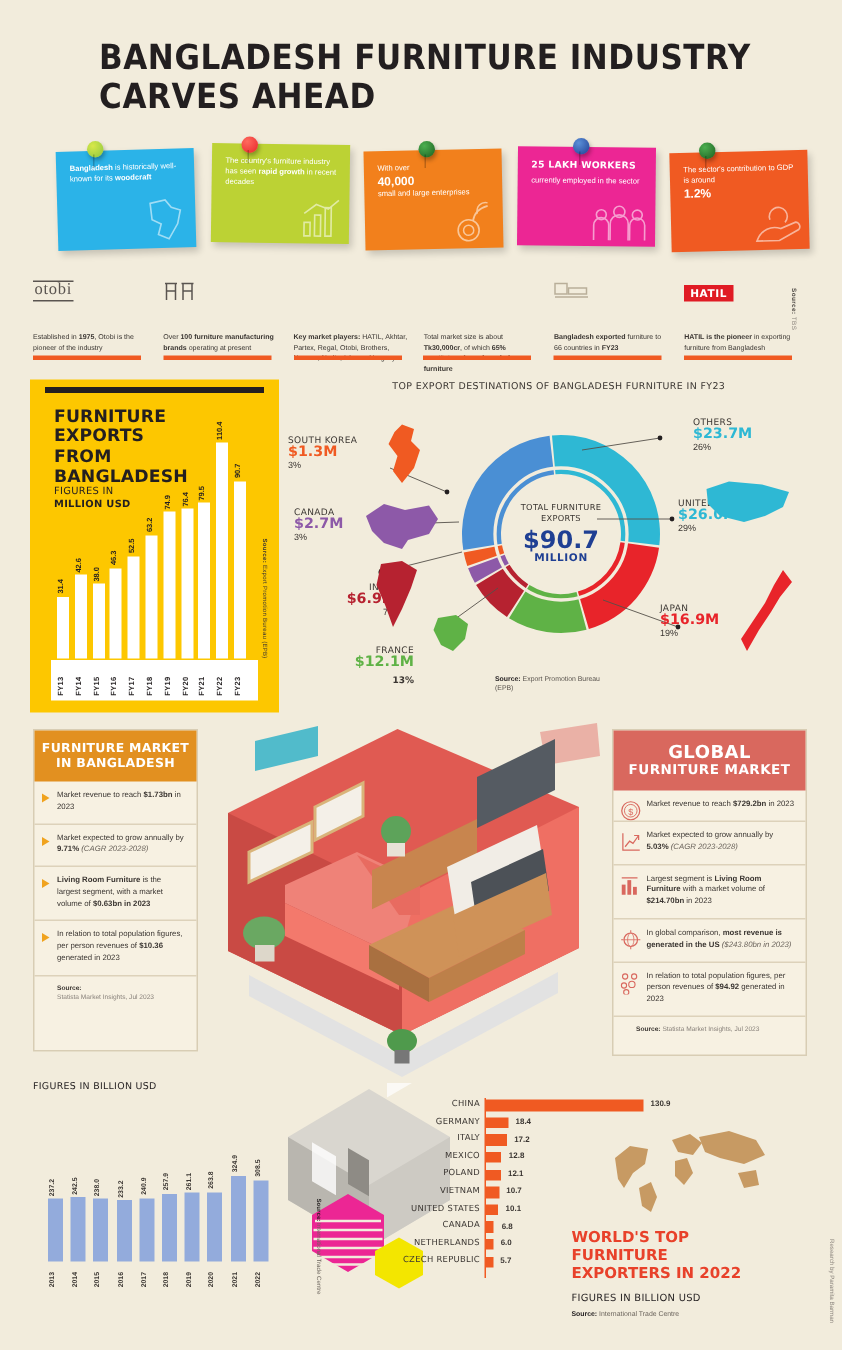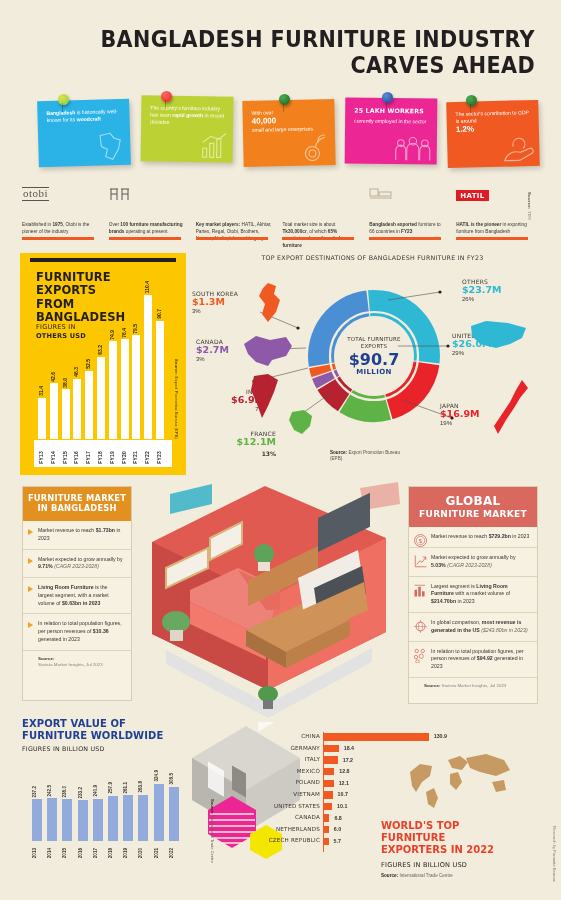--- a/index.html
+++ b/index.html
@@ -7,21 +7,21 @@
     width: 561px; height: 900px;
     background: #f2ecdc;
     font-family: "Liberation Sans", sans-serif;
     color: #231f20;
     overflow: hidden;
     position: relative;
   }
   .page { position: relative; width: 561px; height: 900px; }
 
   
-  .title-wrap { text-align: right; padding-top: 26px; padding-left: 40px; }
+  .title-wrap { text-align: left; padding-top: 26px; padding-left: 40px; }
   .title-line {
     font-family: "DejaVu Sans", sans-serif;
     font-weight: bold;
     font-size: 23px;
     letter-spacing: 0.4px;
     line-height: 1.14;
     color: #231f20;
     transform: scaleX(0.9);
   }
 
@@ -298,21 +298,21 @@
     <div class="topbar"></div>
     <h3>
       
       <span>FURNITURE</span><br>
       <span>EXPORTS</span><br>
       <span>FROM</span><br>
       <span>BANGLADESH</span>
     </h3>
     <div class="sub">
       <span>FIGURES IN</span><br>
-      <b>OTHERS USD</b>
+      <b>MILLION USD</b>
     </div>
     <div class="ysrc">
       <b>Source:</b>&nbsp;<span>Export Promotion Bureau (EPB)</span>
     </div>
     <div class="ybars" id="ybars">
       <div class="yaxis"></div>
     <div class="ybar-col" style="left: 4px; height: 40.9565px;">
           <div class="ybar" style="height: 40.9565px;"></div>
           <div class="ybar-val" style="bottom: 42.9565px;">31.4</div>
         </div>
@@ -602,24 +602,20 @@
       </svg>
       <span>In relation to total population figures, per person revenues of <b>$94.92</b> generated in 2023</span>
     </div>
     <div class="msrc">
       <b>Source:</b>
       <span>Statista Market Insights,  Jul 2023</span>
     </div>
   </div>
 
   <div class="bbox">
-    <h4>
-      <span>EXPORT VALUE OF</span><br>
-      <span>FURNITURE WORLDWIDE</span>
-    </h4>
     <div class="bsub">FIGURES IN BILLION USD</div>
     <div class="bbars" id="bbars">
         <div class="bbar-col" style="left: 2px; height: 41.6897px;">
           <div class="bbar" style="height: 41.6897px;"></div>
           <div class="bbar-val" style="bottom: 43.6897px;">237.2</div>
         </div>
         <div class="byear" style="left: 2px;">2013</div>
         <div class="bbar-col" style="left: 17.2px; height: 42.6212px;">
           <div class="bbar" style="height: 42.6212px;"></div>
           <div class="bbar-val" style="bottom: 44.6212px;">242.5</div>

